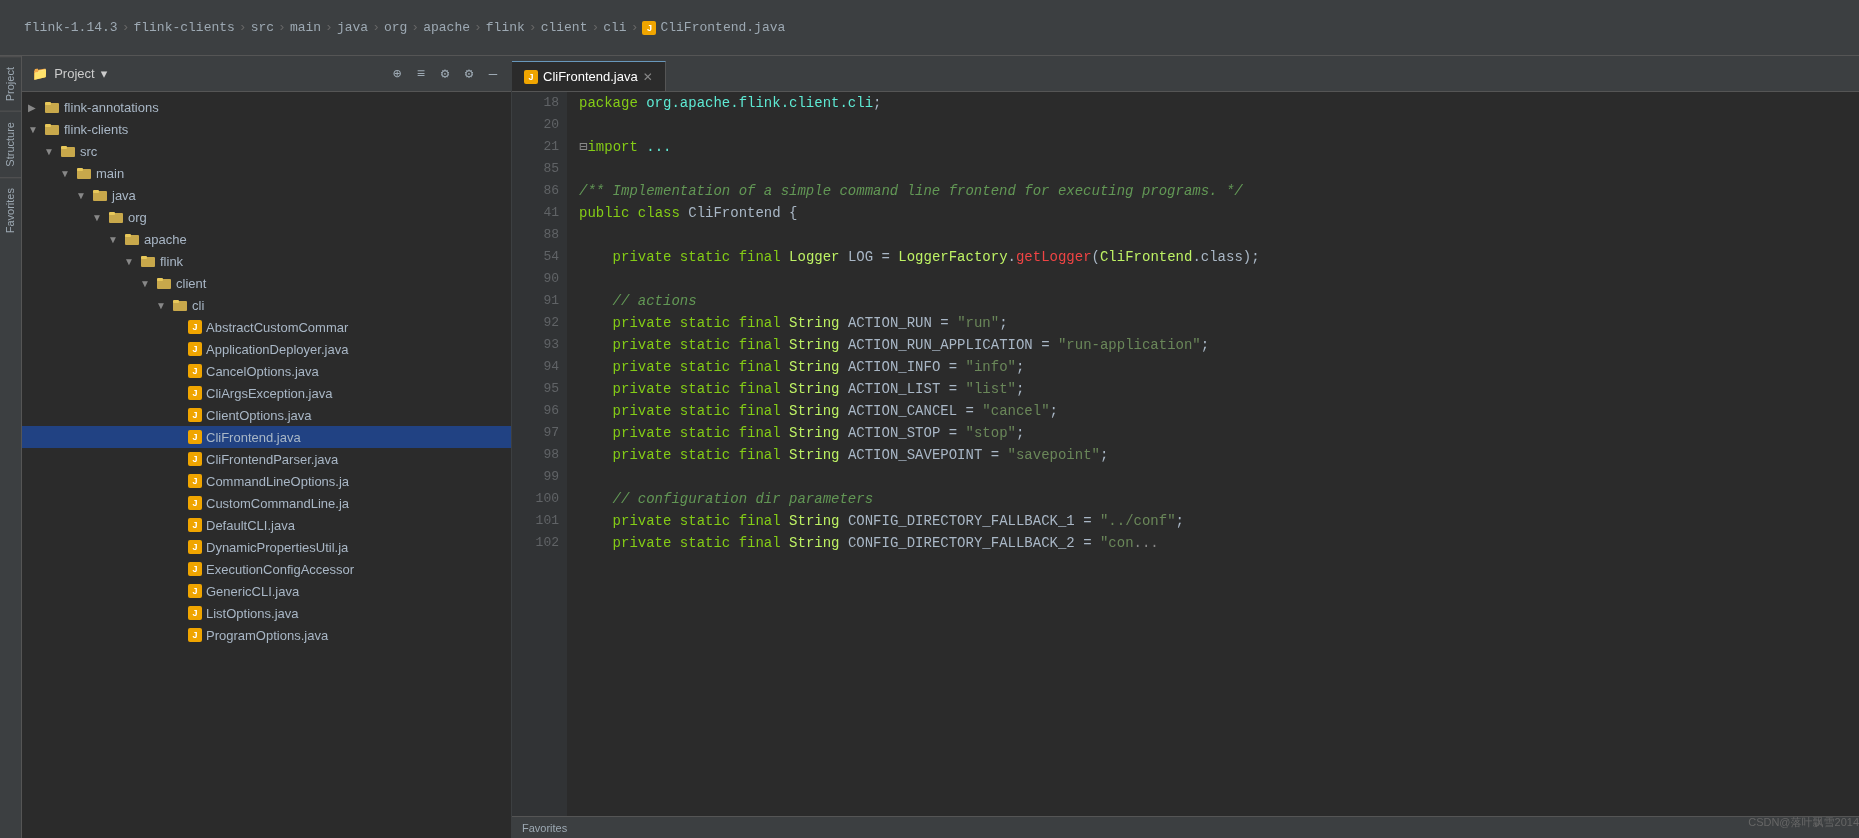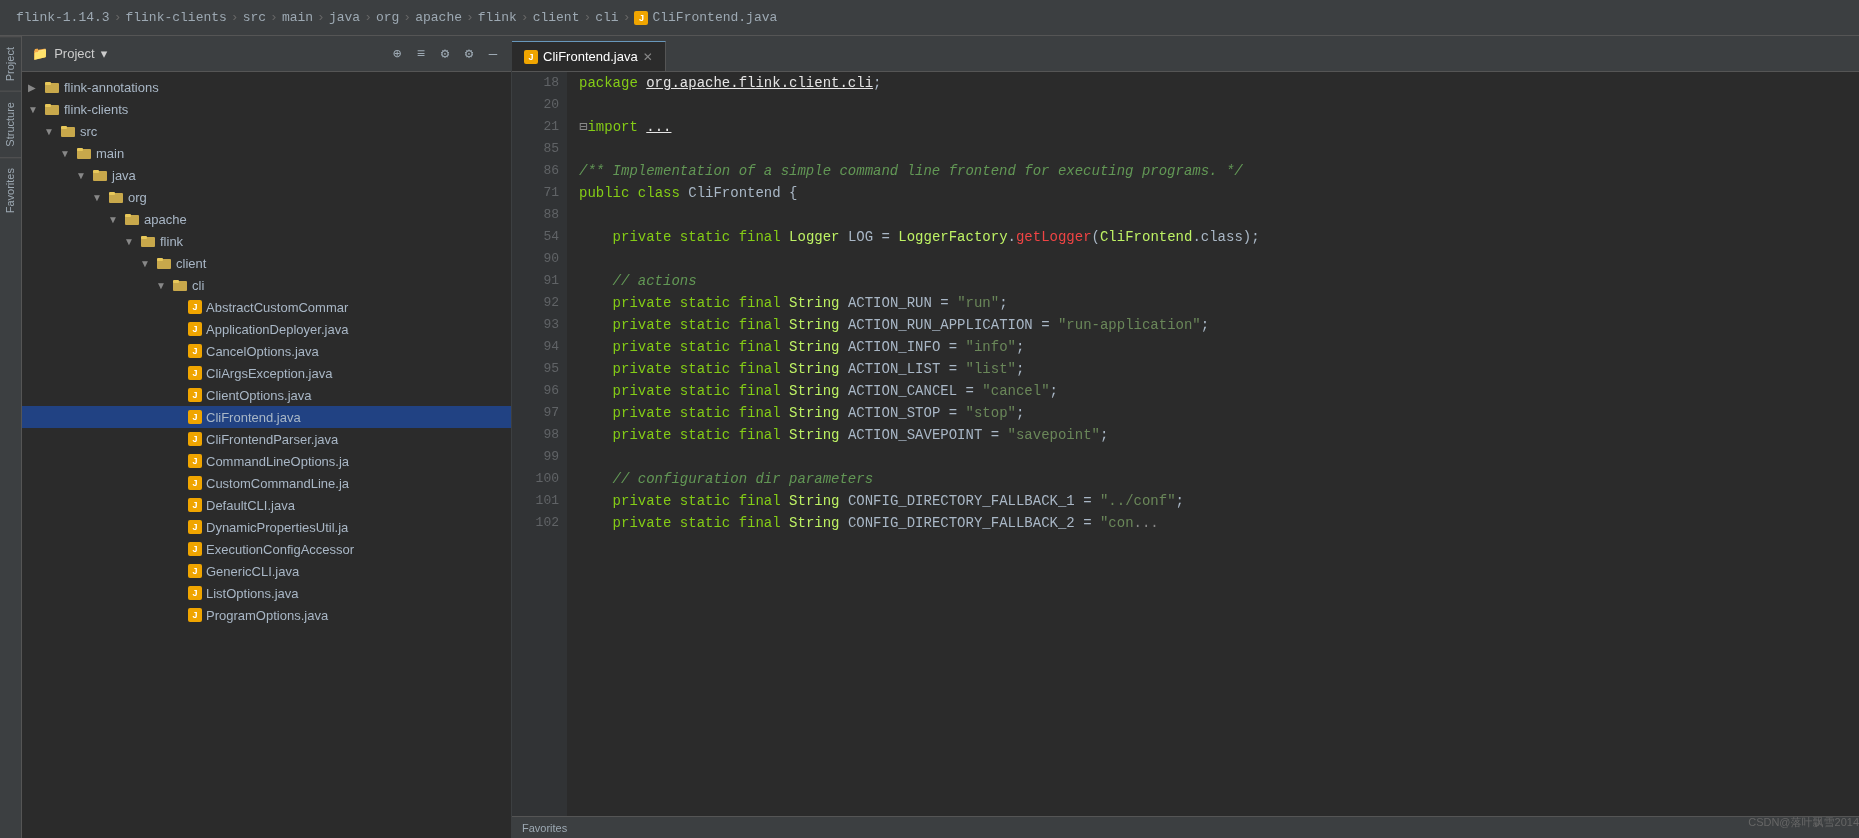--- a/index.html
+++ b/index.html
@@ -10,24 +10,24 @@
       height: 838px;
       width: 1859px;
       overflow: hidden;
       display: flex;
       flex-direction: column;
     }
 
     
     .top-bar {
       background: #3c3f41;
-      height: 36px;
-      display: flex;
-      align-items: center;
-      padding: 0 16px;
+      height: 56px;
+      display: flex;
+      align-items: center;
+      padding: 0 24px;
       font-size: 13px;
       color: #9da9b3;
       border-bottom: 1px solid #555;
       flex-shrink: 0;
     }
     .breadcrumb-item {
       display: flex;
       align-items: center;
     }
     .breadcrumb-sep {
@@ -234,21 +234,21 @@
       white-space: pre;
       font-size: 14px;
       line-height: 22px;
     }
 
     
     .kw { color: #84cc16; }
     .type { color: #bef264; }
     .comment { color: #629755; font-style: italic; }
     .string { color: #6a8759; }
-    .pkg { color: #e5e5e5; text-decoration: underline; }
+    .pkg { color: #5eead4; }
     .classname { color: #a9b7c6; }
     .method { color: #ef4444; }
 
     
     .bottom-tabs {
       height: 22px;
       background: #3c3f41;
       border-top: 1px solid #555;
       display: flex;
       align-items: center;
@@ -527,21 +527,21 @@
       </div>
     </div>
 
     <div class="code-container">
       <div class="line-numbers">
         <div>18</div>
         <div>20</div>
         <div>21</div>
         <div style="margin-top:0">85</div>
         <div>86</div>
-        <div>71</div>
+        <div>41</div>
         <div>88</div>
         <div>54</div>
         <div>90</div>
         <div>91</div>
         <div>92</div>
         <div>93</div>
         <div>94</div>
         <div>95</div>
         <div>96</div>
         <div>97</div>

